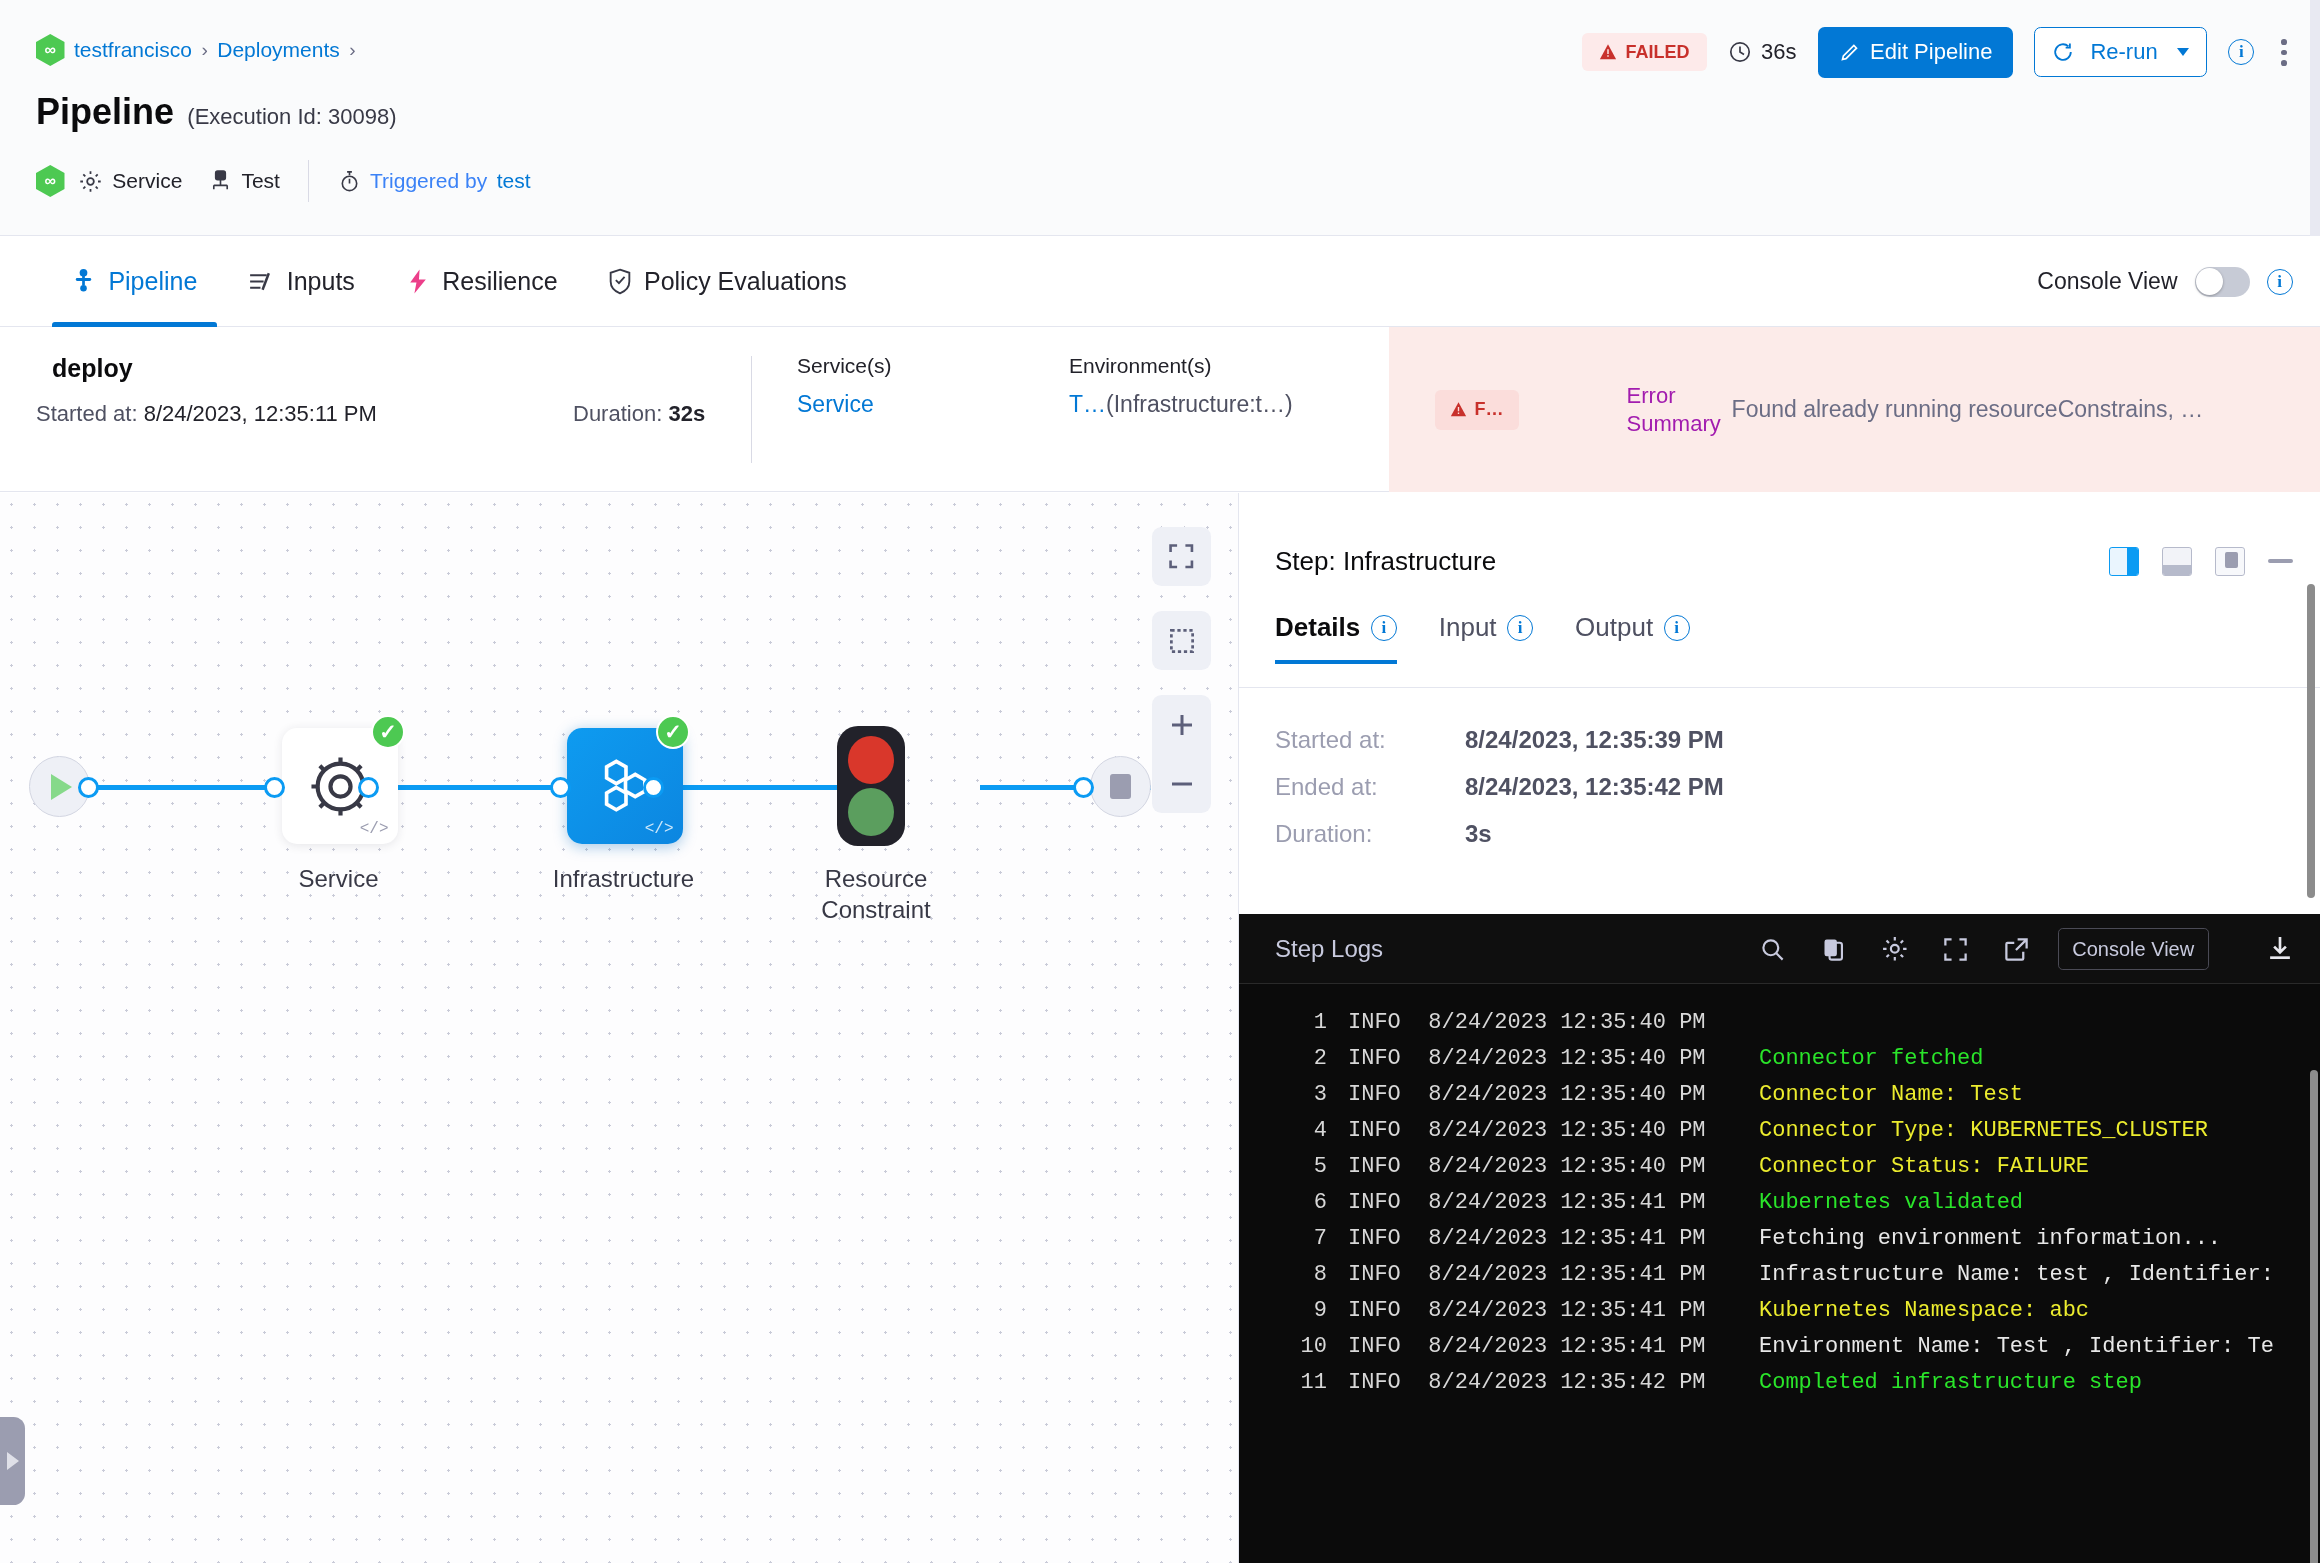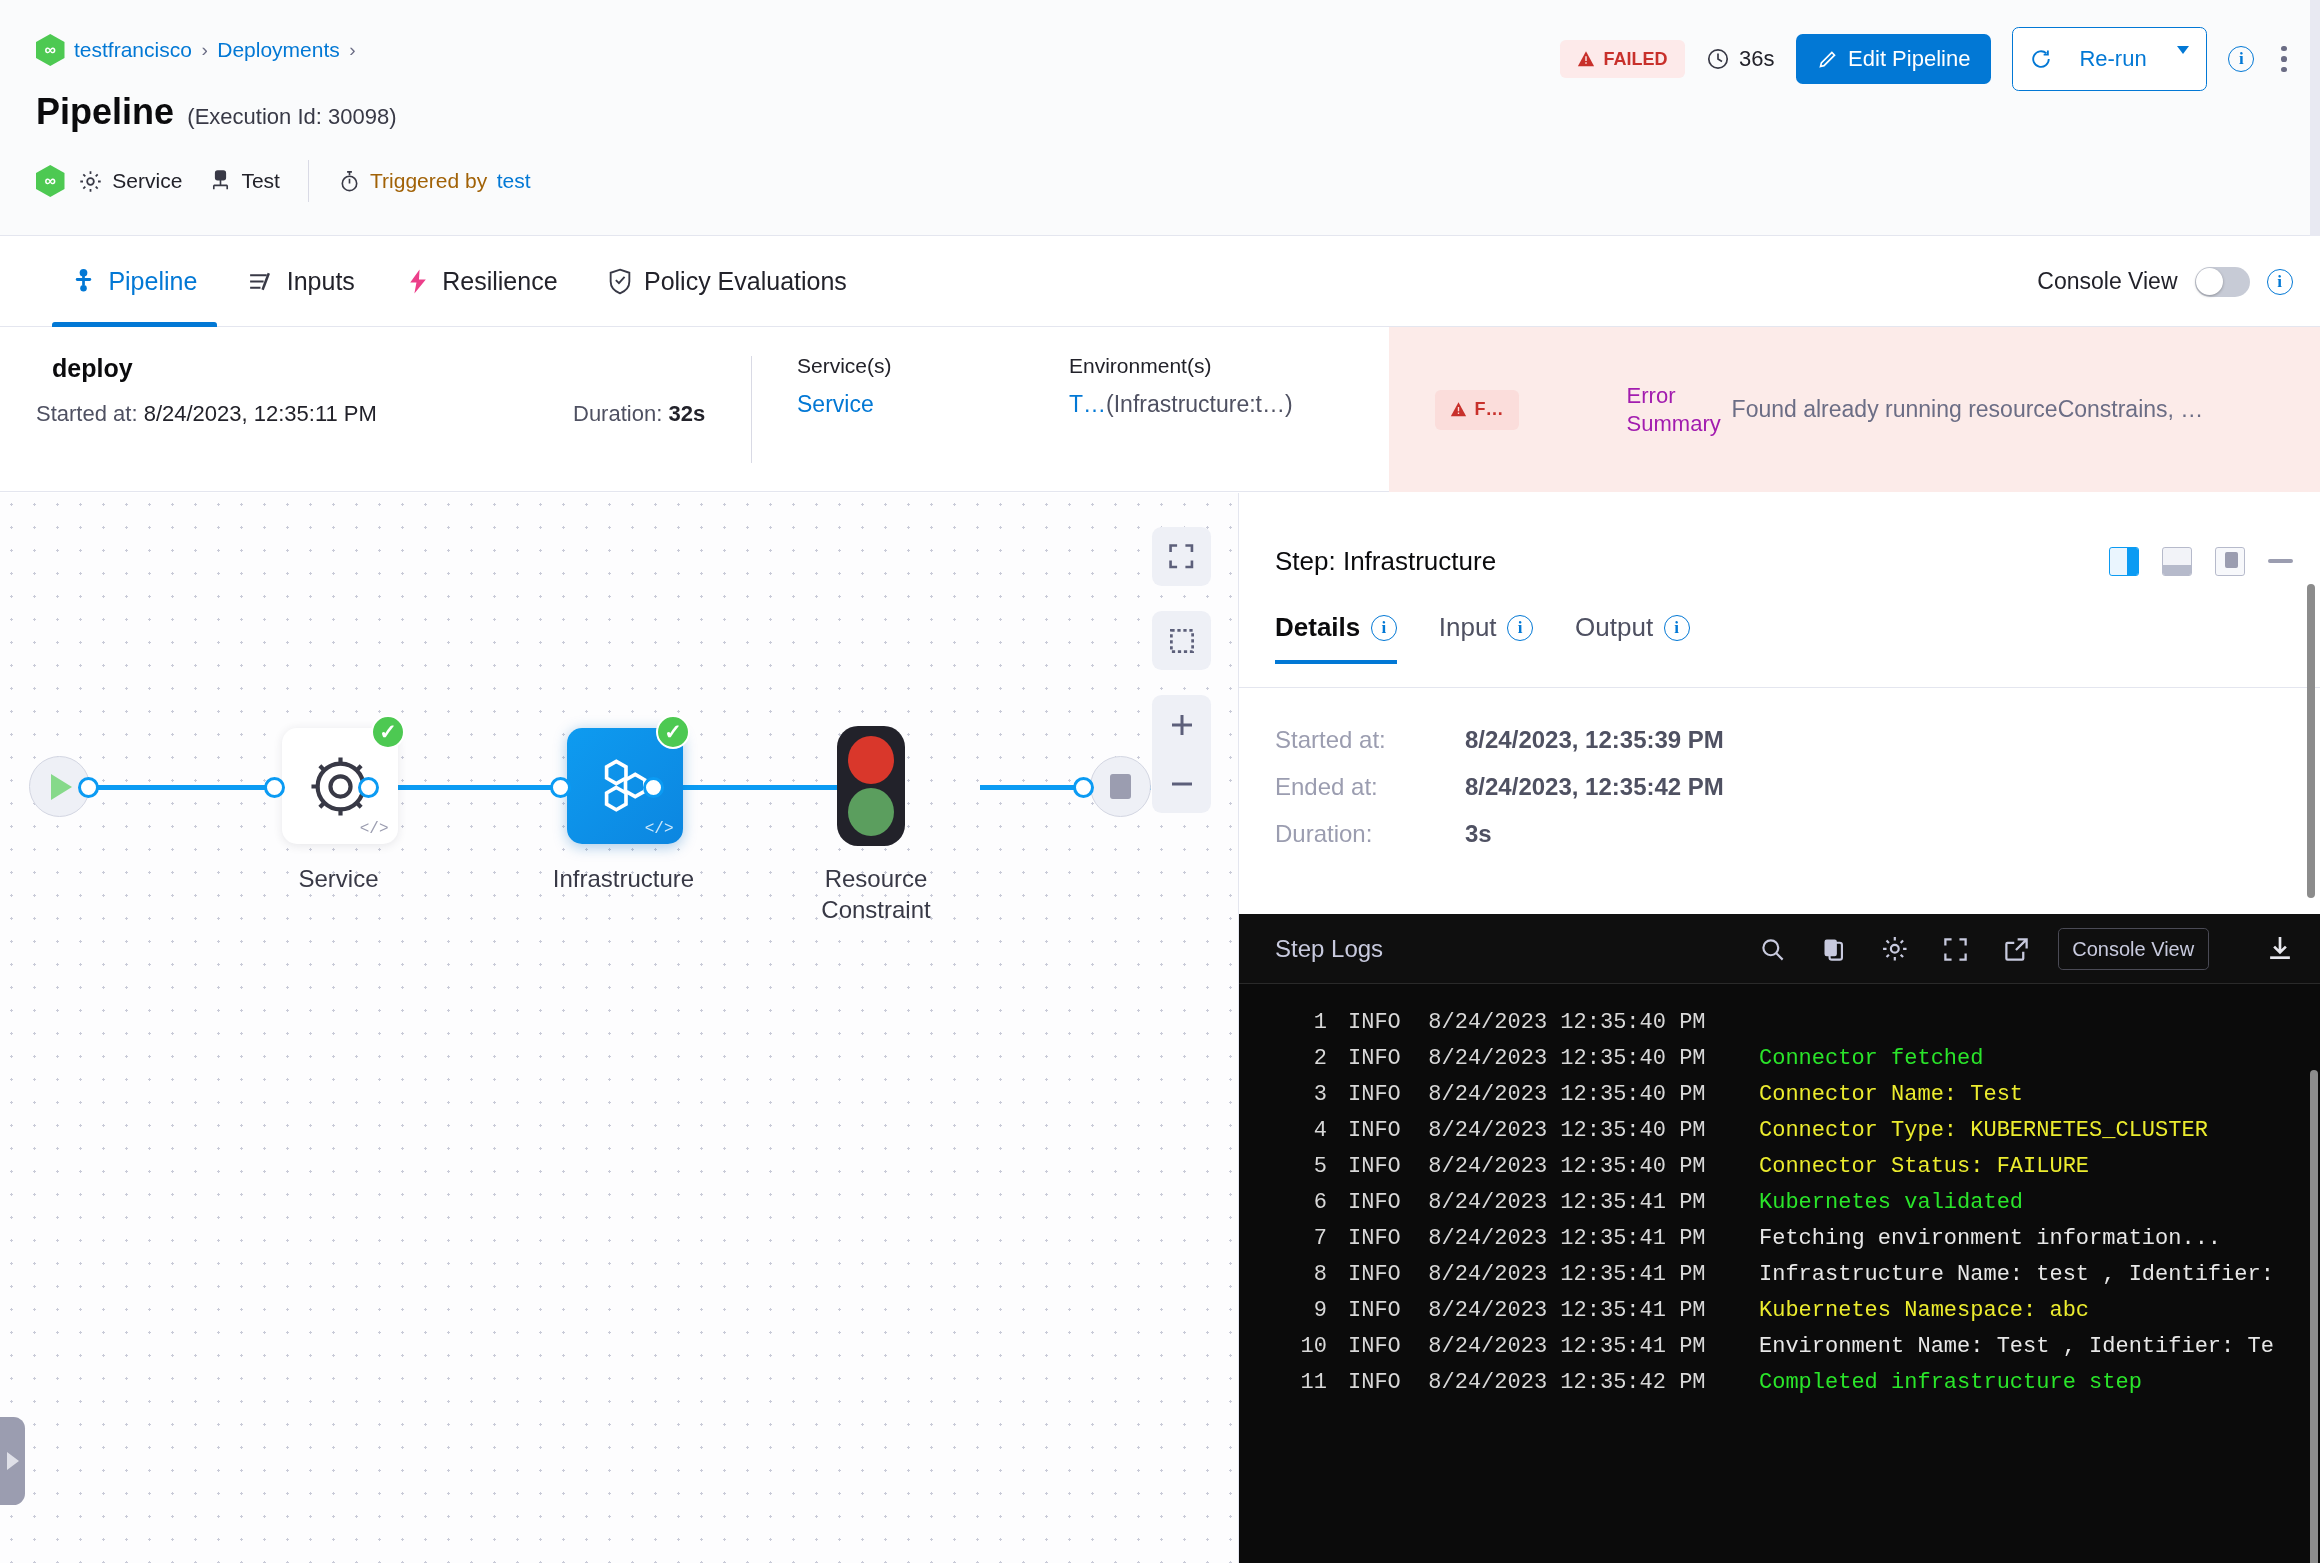--- a/index.html
+++ b/index.html
@@ -42,21 +42,21 @@
   }
   .title-main { font-size: 36px; font-weight: bold; color: #0b0b0d; }
   .title-sub { font-size: 22px; color: #383946; }
 
   .meta-row {
     position: absolute; left: 36px; top: 160px;
     display: flex; align-items: center; gap: 13.3px; font-size: 21px;
   }
   .meta-item { display: flex; align-items: center; gap: 9.5px; color: #22222a; }
   .meta-divider { width: 1px; height: 42px; background: #d9dae5; margin: 0 15px; }
-  .meta-muted { color: #a16207; }
+  .meta-muted { color: #3b82f6; }
   .meta-link { color: #0278d5; cursor: pointer; }
   .ico { display: inline-flex; align-items: center; justify-content: center; }
 
   
   .actions {
     position: absolute; right: 28.5px; top: 27px;
     display: flex; align-items: center; gap: 21px;
   }
   .badge-failed {
     background: #fdeaea; color: #c8302b; font-size: 18px; font-weight: bold;
@@ -68,22 +68,22 @@
     font-size: 22px; color: #22222a;
   }
   .btn-primary {
     background: #0278d5; color: #fff; border: none; border-radius: 6.7px;
     font-size: 22px; padding: 12.4px 21px; cursor: pointer;
     display: flex; align-items: center; gap: 10.5px;
     font-family: "Liberation Sans", sans-serif;
   }
   .btn-outline {
     background: #fff; color: #0278d5; border: 1.4px solid #0278d5;
-    border-radius: 6.7px; font-size: 22px; padding: 18px 17px; cursor: pointer;
-    display: flex; gap: 27px;
+    border-radius: 6.7px; font-size: 22px; padding: 11px 17px; cursor: pointer;
+    display: flex; align-items: center; gap: 16px;
     font-family: "Liberation Sans", sans-serif;
   }
   .caret-down {
     width: 0; height: 0; border-left: 6.7px solid transparent;
     border-right: 6.7px solid transparent; border-top: 8.6px solid #0278d5;
     margin-left: 3.8px;
   }
   .kebab { display: flex; flex-direction: column; gap: 4.8px; cursor: pointer; padding: 5.7px; }
   .kebab span { width: 5.7px; height: 5.7px; border-radius: 50%; background: #6b6d85; }
 

